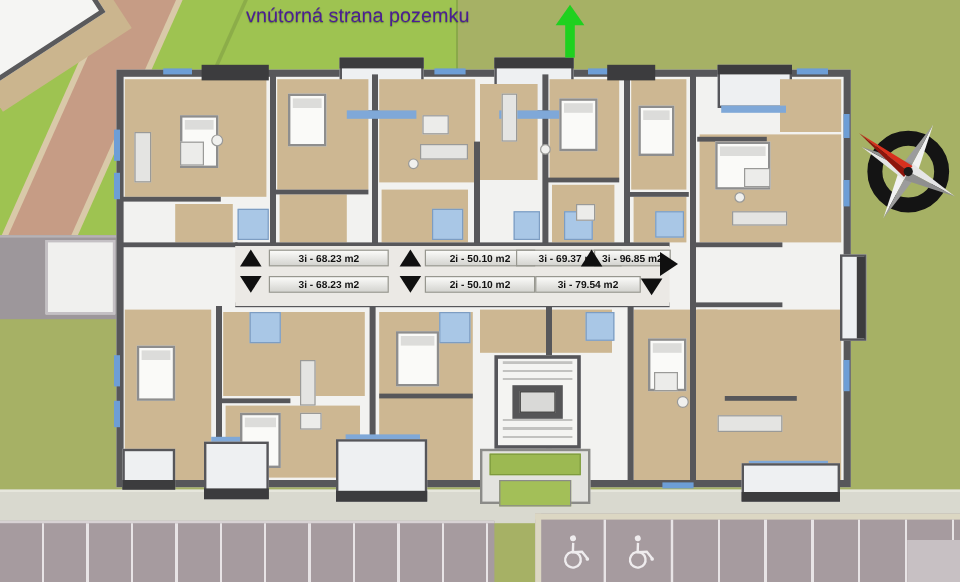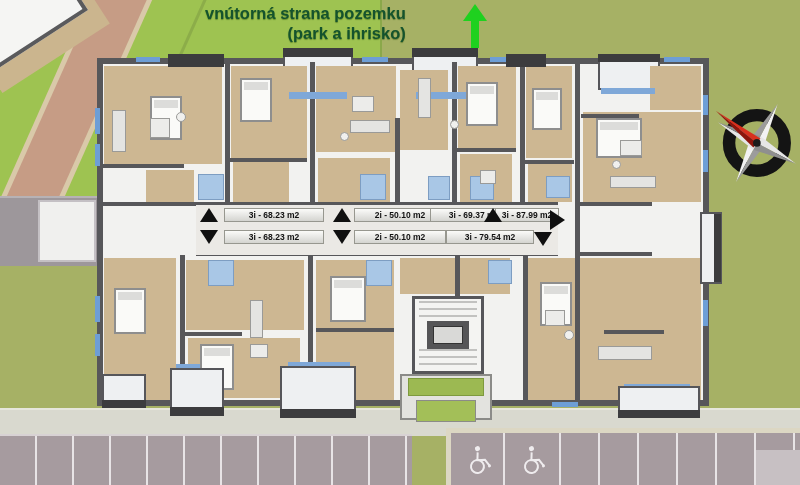--- a/index.html
+++ b/index.html
@@ -18,22 +18,22 @@
   .bed:before{content:"";position:absolute;left:2px;right:2px;top:2px;height:8px;background:#dcdcda;}
   .sofa{background:#e4e4e2;border:1px solid #9a9a98;}
   .tbl{background:#ececea;border:1px solid #9a9a98;}
   .chair{background:#f0f0ee;border:1px solid #9a9a98;border-radius:50%;}
   .bar{height:14px;background:linear-gradient(180deg,#fbfbf9,#d4d4d0);
        border:1px solid #97978f;color:#111;font-size:8.5px;font-weight:700;
        line-height:12px;text-align:center;white-space:nowrap;overflow:visible;}
   .tri-up{width:0;height:0;border-left:9px solid transparent;border-right:9px solid transparent;border-bottom:14px solid #101010;}
   .tri-dn{width:0;height:0;border-left:9px solid transparent;border-right:9px solid transparent;border-top:14px solid #101010;}
   .tri-rt{width:0;height:0;border-top:10px solid transparent;border-bottom:10px solid transparent;border-left:15px solid #101010;}
-  #note{color:#14532d;font-size:16.5px;font-weight:700;line-height:1.2;
-        text-shadow:0 1px 1px rgba(30,70,0,.45);text-align:right;}
+  #note{color:#4c1d95;font-size:16.5px;font-weight:400;line-height:1.2;
+        text-shadow:0 1px 1px rgba(30,70,0,.45);}
   #objektA{color:#bf5e0e;font-size:21px;font-weight:700;}
   .steps{background:repeating-linear-gradient(180deg,#c2c2c0 0 2px,rgba(0,0,0,0) 2px 7px);}
 </style>
 </head>
 <body>
 
 <div id="stage">
 
   <div class="a" style="left:0;top:0;width:382px;height:212px;background:#9ec351;border-bottom-right-radius:140px 90px;border-right:2px solid #8aa84a;border-bottom:2px solid #8aa84a;"></div>
   <div class="a" style="left:150px;top:-30px;width:3px;height:300px;background:#7d9a43;transform:rotate(24deg);opacity:.55;"></div>
@@ -200,31 +200,30 @@
   <div class="a" style="left:408px;top:378px;width:76px;height:18px;background:#9cb952;border:1px solid #7e9a3e;z-index:5;"></div>
   <div class="a" style="left:416px;top:400px;width:60px;height:22px;background:#a3bf58;border:1px solid #8b8b88;z-index:5;"></div>
 
   <div class="a tri-up" style="left:200px;top:208px;z-index:6;"></div>
   <div class="a tri-dn" style="left:200px;top:230px;z-index:6;"></div>
   <div class="a bar" style="left:224px;top:208px;width:100px;z-index:6;">3i - 68.23 m2</div>
   <div class="a tri-up" style="left:333px;top:208px;z-index:6;"></div>
   <div class="a bar" style="left:354px;top:208px;width:92px;z-index:6;">2i - 50.10 m2</div>
   <div class="a bar" style="left:430px;top:208px;width:88px;z-index:6;">3i - 69.37 m2</div>
   <div class="a tri-up" style="left:484px;top:208px;z-index:7;"></div>
-  <div class="a bar" style="left:495px;top:208px;width:64px;z-index:6;">3i - 87.99 m2</div>
+  <div class="a bar" style="left:495px;top:208px;width:64px;z-index:6;">3i - 96.85 m2</div>
   <div class="a tri-rt" style="left:550px;top:210px;z-index:7;"></div>
   <div class="a tri-dn" style="left:333px;top:230px;z-index:6;"></div>
   <div class="a bar" style="left:354px;top:230px;width:92px;z-index:6;">2i - 50.10 m2</div>
   <div class="a bar" style="left:224px;top:230px;width:100px;z-index:6;">3i - 68.23 m2</div>
   <div class="a bar" style="left:446px;top:230px;width:88px;z-index:6;">3i - 79.54 m2</div>
   <div class="a tri-dn" style="left:534px;top:232px;z-index:6;"></div>
 
   <div id="note" class="a" style="left:205px;top:4px;z-index:8;">
     <div>vnútorná strana pozemku</div>
-    <div>(park a ihrisko)</div>
   </div>
   <div class="a" style="left:463px;top:4px;width:0;height:0;border-left:12px solid transparent;border-right:12px solid transparent;border-bottom:17px solid #1fd11f;z-index:8;"></div>
   <div class="a" style="left:471px;top:19px;width:8px;height:29px;background:#1fd11f;z-index:8;"></div>
 
   <svg class="a" style="left:706px;top:86px;z-index:8;" width="96" height="112" viewBox="0 0 100 114">
     <circle cx="53" cy="58" r="29" fill="none" stroke="#141414" stroke-width="13"></circle>
     <g transform="rotate(28 53 58)">
       <polygon points="53,12 61,58 53,58" fill="#f2f2f2"></polygon>
         <polygon points="53,12 45,58 53,58" fill="#9c9c9c"></polygon>
       <polygon points="53,104 45,58 53,58" fill="#f2f2f2"></polygon>

